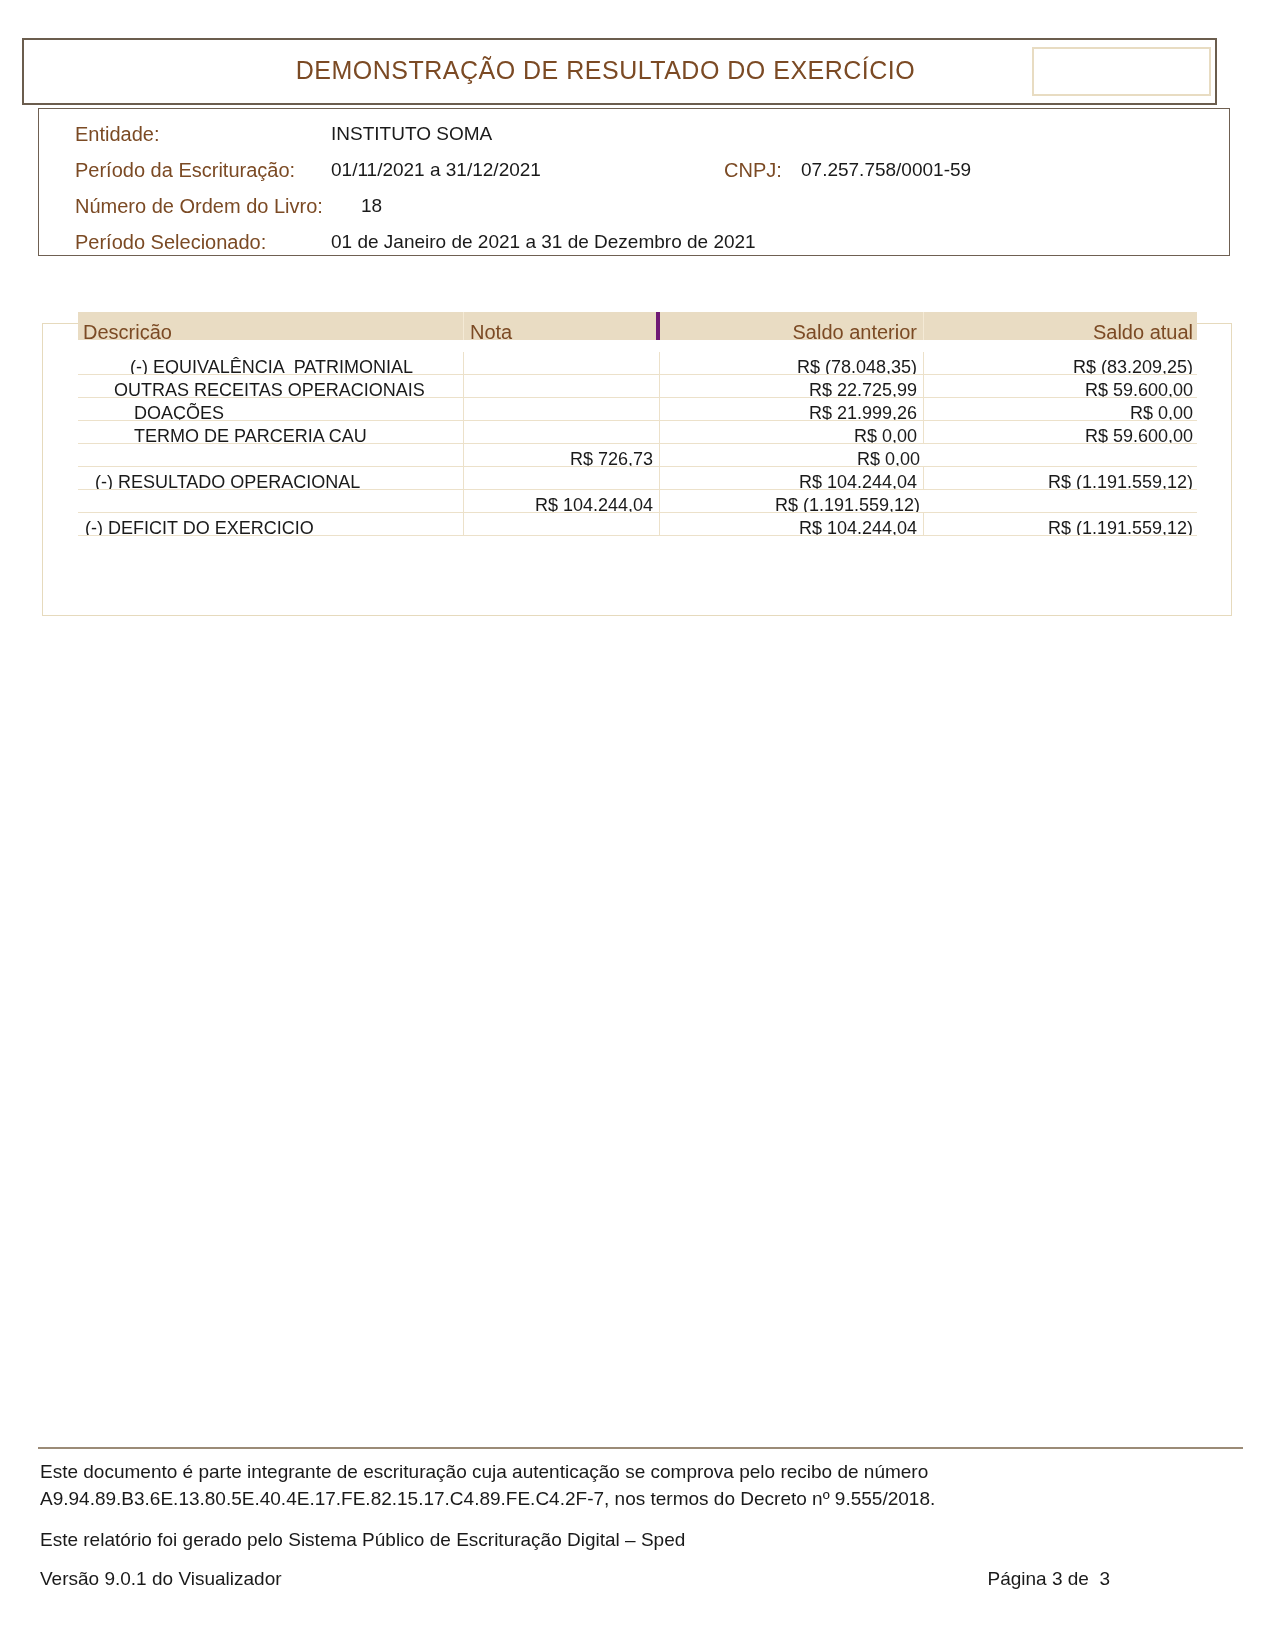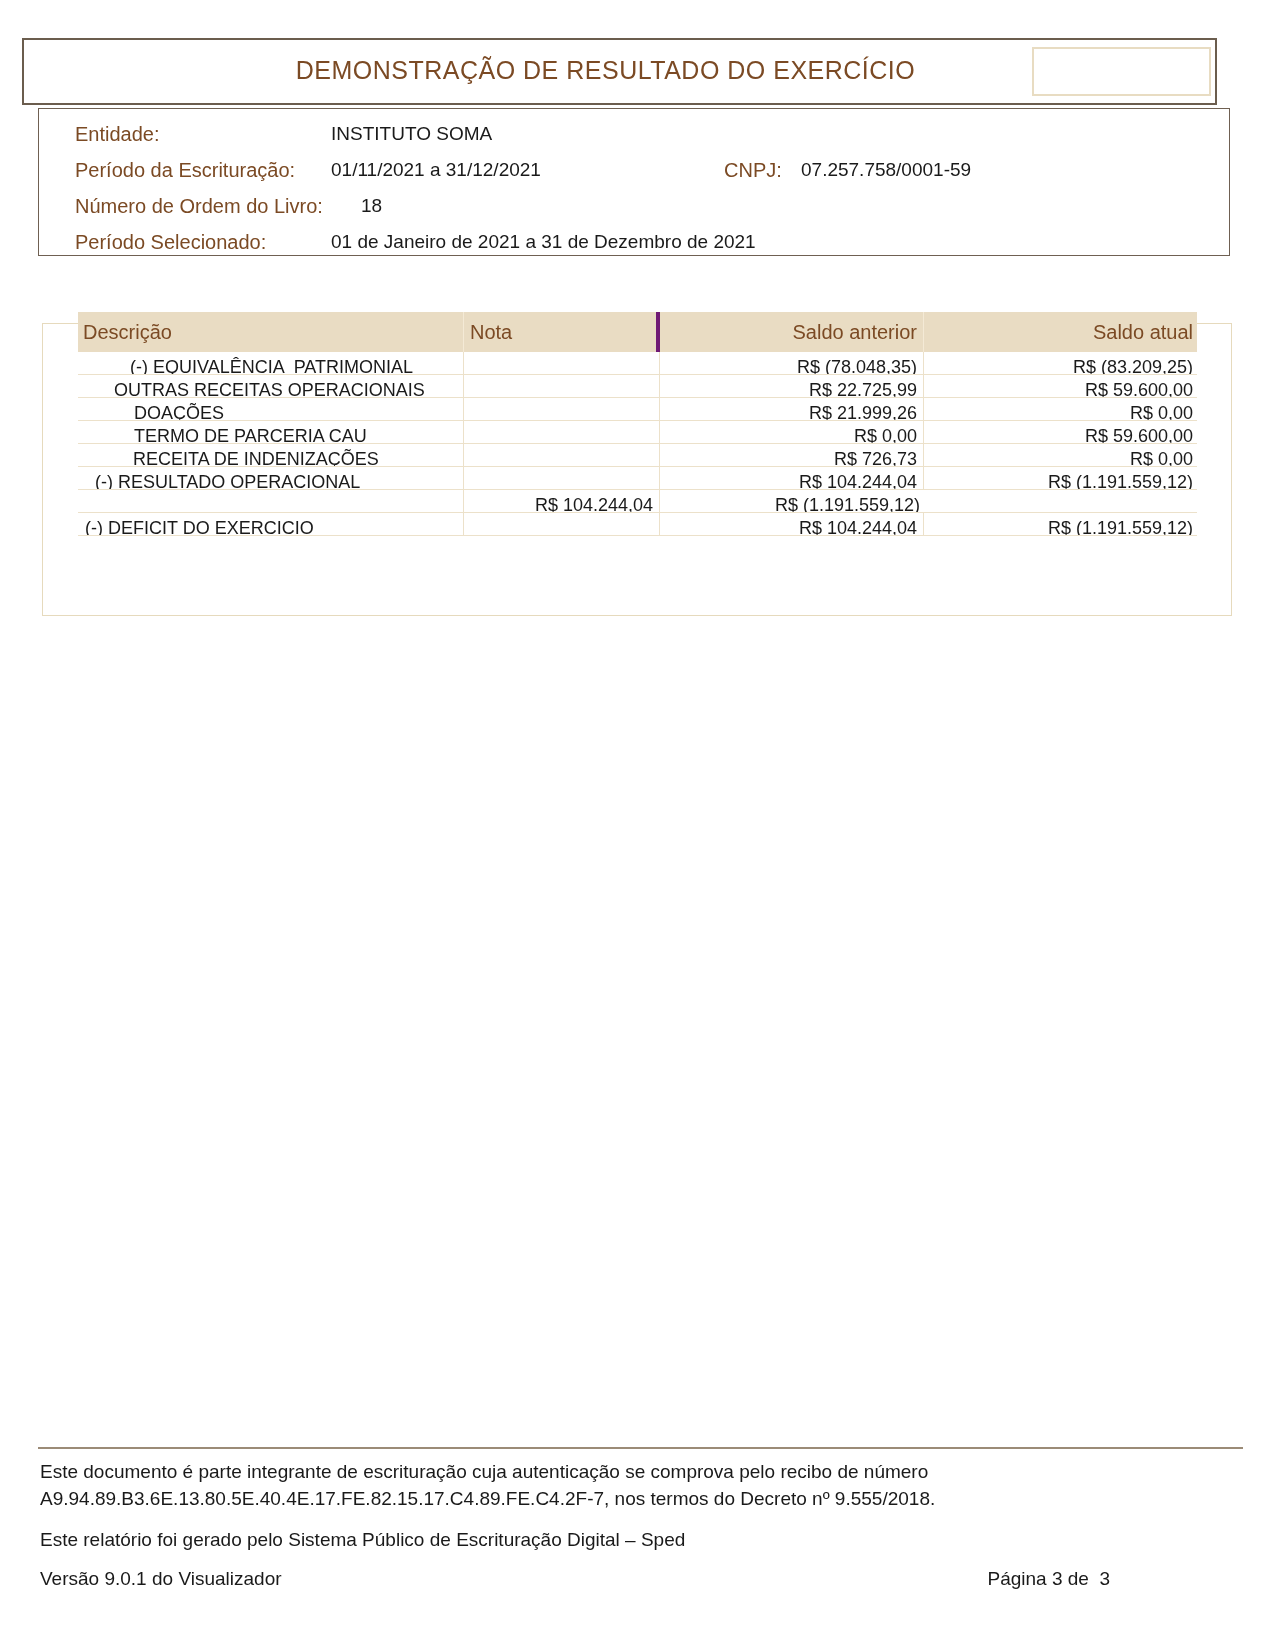--- a/index.html
+++ b/index.html
@@ -42,21 +42,21 @@
 
   
   .table-outline{
     left:42px;top:323px;width:1190px;height:293px;
     border:1px solid #e6dabd;box-sizing:border-box;background:#fff;
   }
 
   
   .grid-row{display:grid;grid-template-columns:386px 196px 264px 273px;}
   .thead{
-    left:78px;top:312px;width:1119px;height:40px;background:#e9dcc3;
+    left:78px;top:312px;width:1119px;height:28px;background:#e9dcc3;
     color:#7b4a24;font-size:20px;line-height:40px;
   }
   .thead .th{box-sizing:border-box;white-space:nowrap;overflow:hidden;}
   .th-desc{padding-left:5px;border-right:1px solid #f4ead6;}
   .th-nota{padding-left:6px;border-right:4px solid #701a75;}
   .th-ant{text-align:right;padding-right:6px;border-right:1px solid #f4ead6;}
   .th-atu{text-align:right;padding-right:4px;}
 
   
   .tbody{left:78px;top:352px;width:1119px;}
@@ -138,21 +138,20 @@
   </div>
 
   <div class="trow grid-row">
     <div class="td td-desc" style="padding-left: 56px;">TERMO DE PARCERIA CAU</div>
     <div class="td td-nota"></div>
     <div class="td td-ant">R$ 0,00</div>
     <div class="td td-atu">R$ 59.600,00</div>
   </div>
 
   <div class="trow grid-row">
-    <div class="td td-desc" style="padding-left: 55px;">RECEITA DE INDENIZAÇÕES</div>
     <div class="td td-nota"></div>
     <div class="td td-ant">R$ 726,73</div>
     <div class="td td-atu">R$ 0,00</div>
   </div>
 
   <div class="trow grid-row">
     <div class="td td-desc" style="padding-left: 17px;">(-) RESULTADO OPERACIONAL</div>
     <div class="td td-nota"></div>
     <div class="td td-ant">R$ 104.244,04</div>
     <div class="td td-atu">R$ (1.191.559,12)</div>

